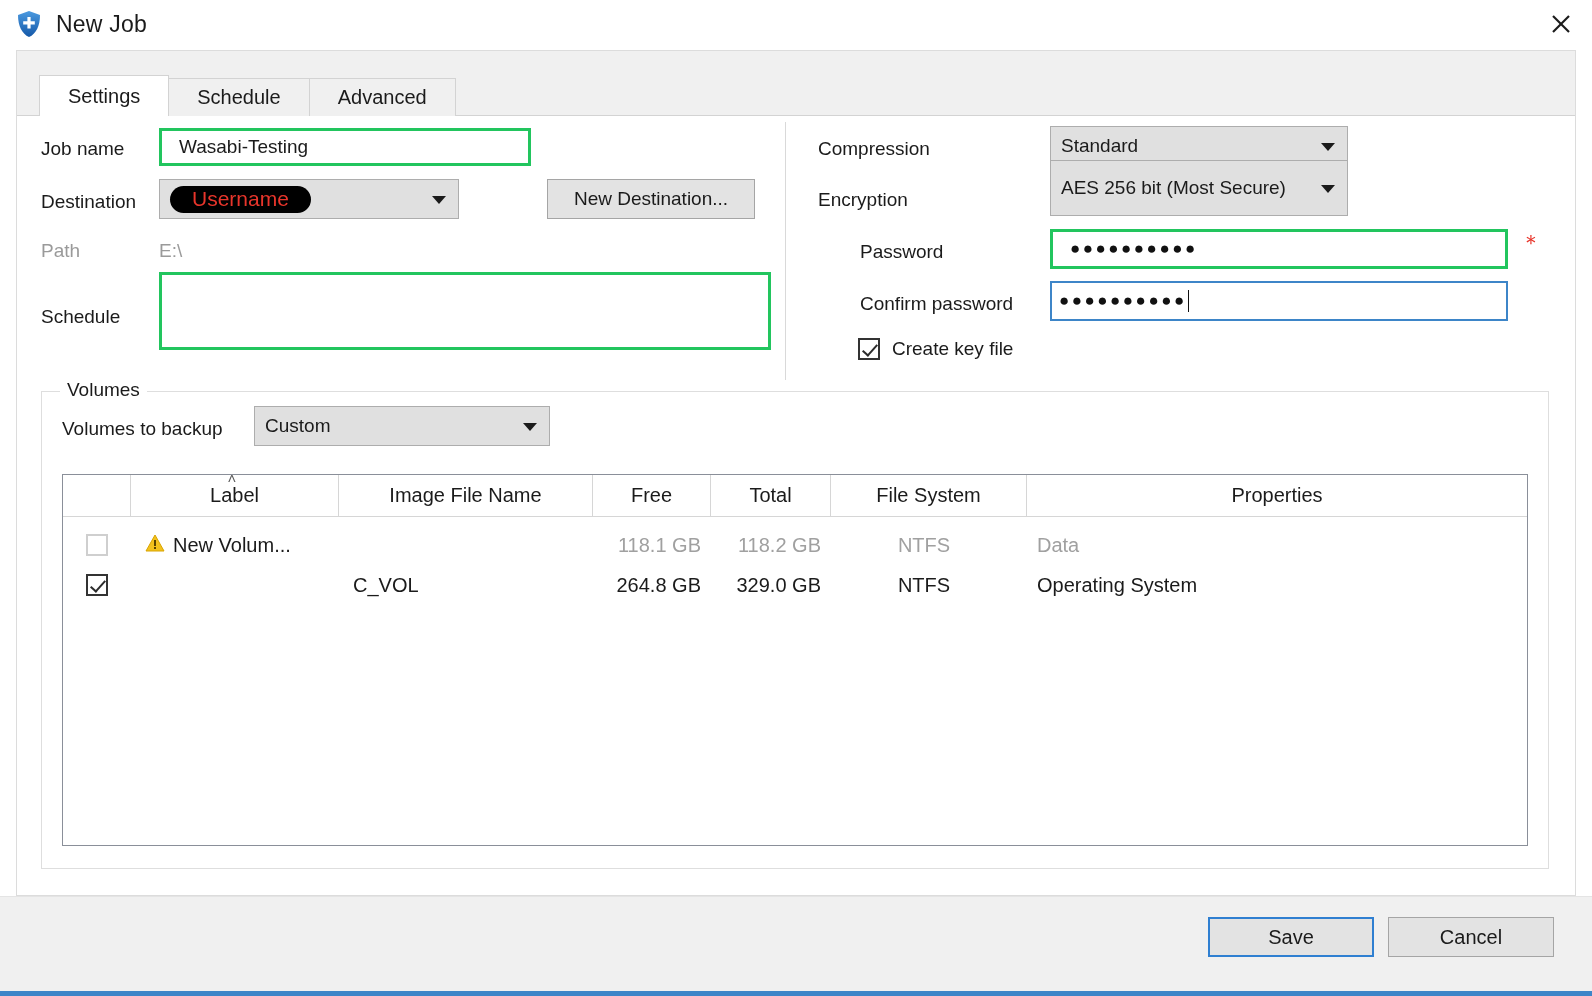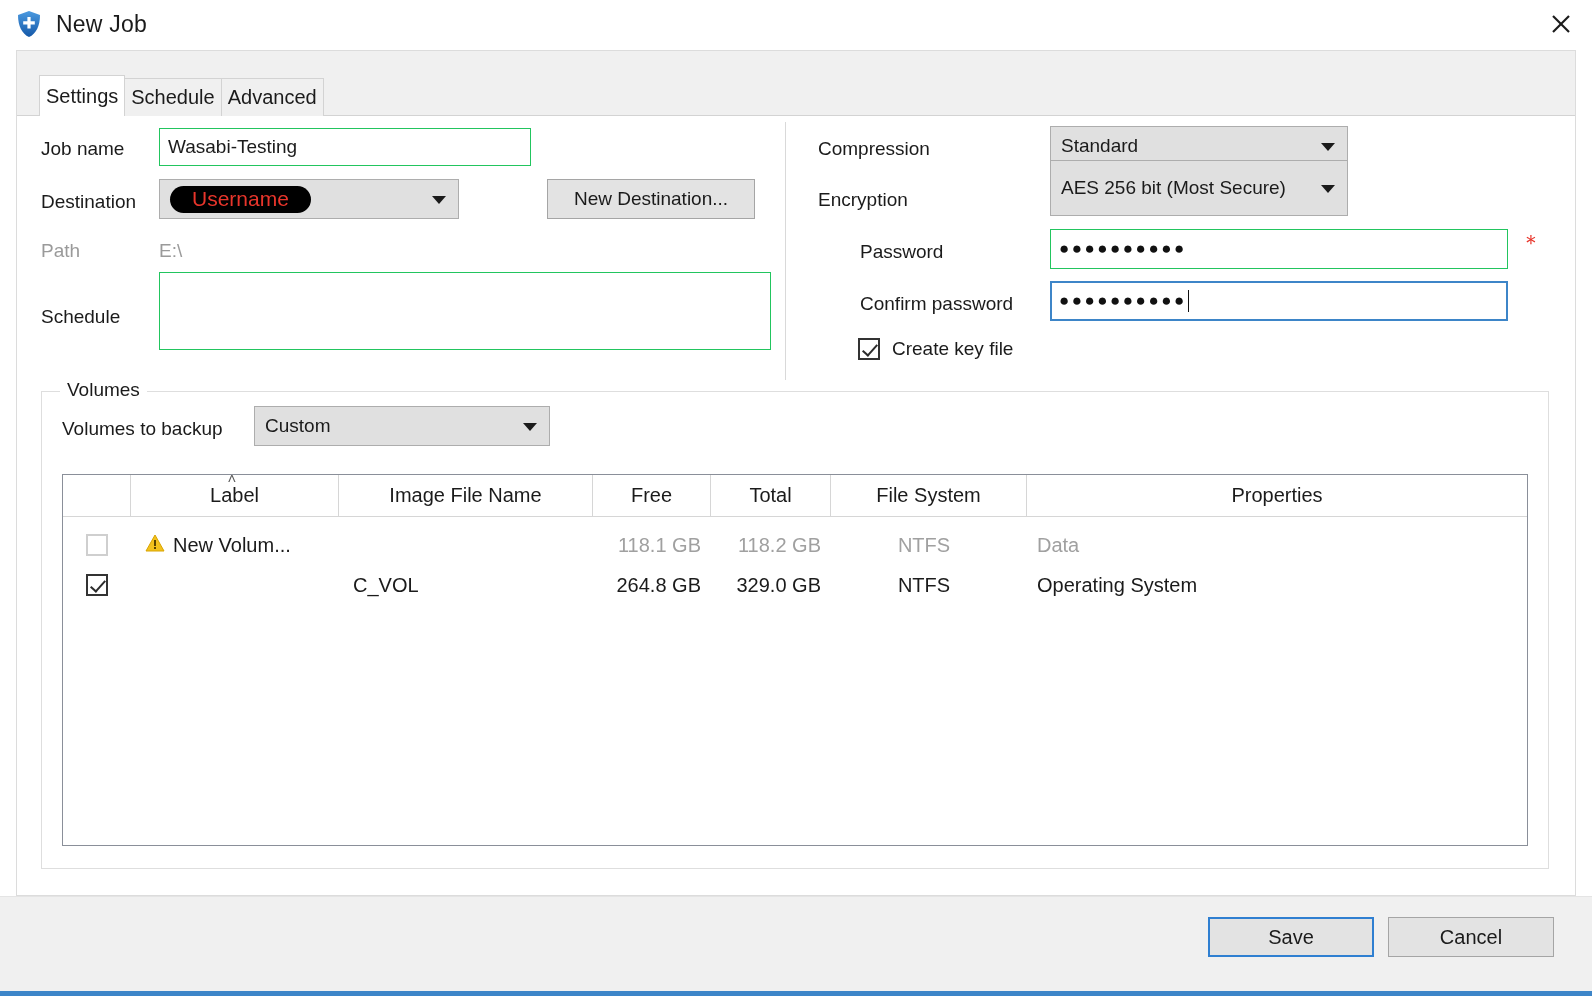--- a/index.html
+++ b/index.html
@@ -51,21 +51,21 @@
   .tabrow {
     position: absolute;
     left: 22px; top: 25px;
     height: 40px;
     display: flex;
     align-items: flex-end;
     z-index: 3;
   }
   .tab {
     height: 38px;
-    padding: 0 6px;
+    padding: 0 28px;
     display: flex; align-items: center;
     font-size: 20px;
     color: #1b1b1b;
     background: #f0f0f0;
     border: 1px solid #d3d3d3;
     border-bottom: none;
     margin-right: -1px;
     cursor: pointer;
   }
   .tab.active {
@@ -97,24 +97,24 @@
     position: absolute;
     font-size: 19px;
     color: #1b1b1b;
     white-space: nowrap;
   }
   .lbl.dim { color: #9a9a9a; }
 
   .txtbox {
     position: absolute;
     background: #ffffff;
-    border: 1px solid #22c55e;
+    border: 3px solid #22c55e;
     font-size: 19px;
     color: #1b1b1b;
-    padding: 0 8px;
+    padding: 0 17px;
     display: flex;
     align-items: center;
     cursor: text;
   }
   .txtbox.focused { border: 2px solid #3d85c8; padding: 0 7px; }
 
   .combo {
     position: absolute;
     background: #e0e0e0;
     border: 1px solid #adadad;

